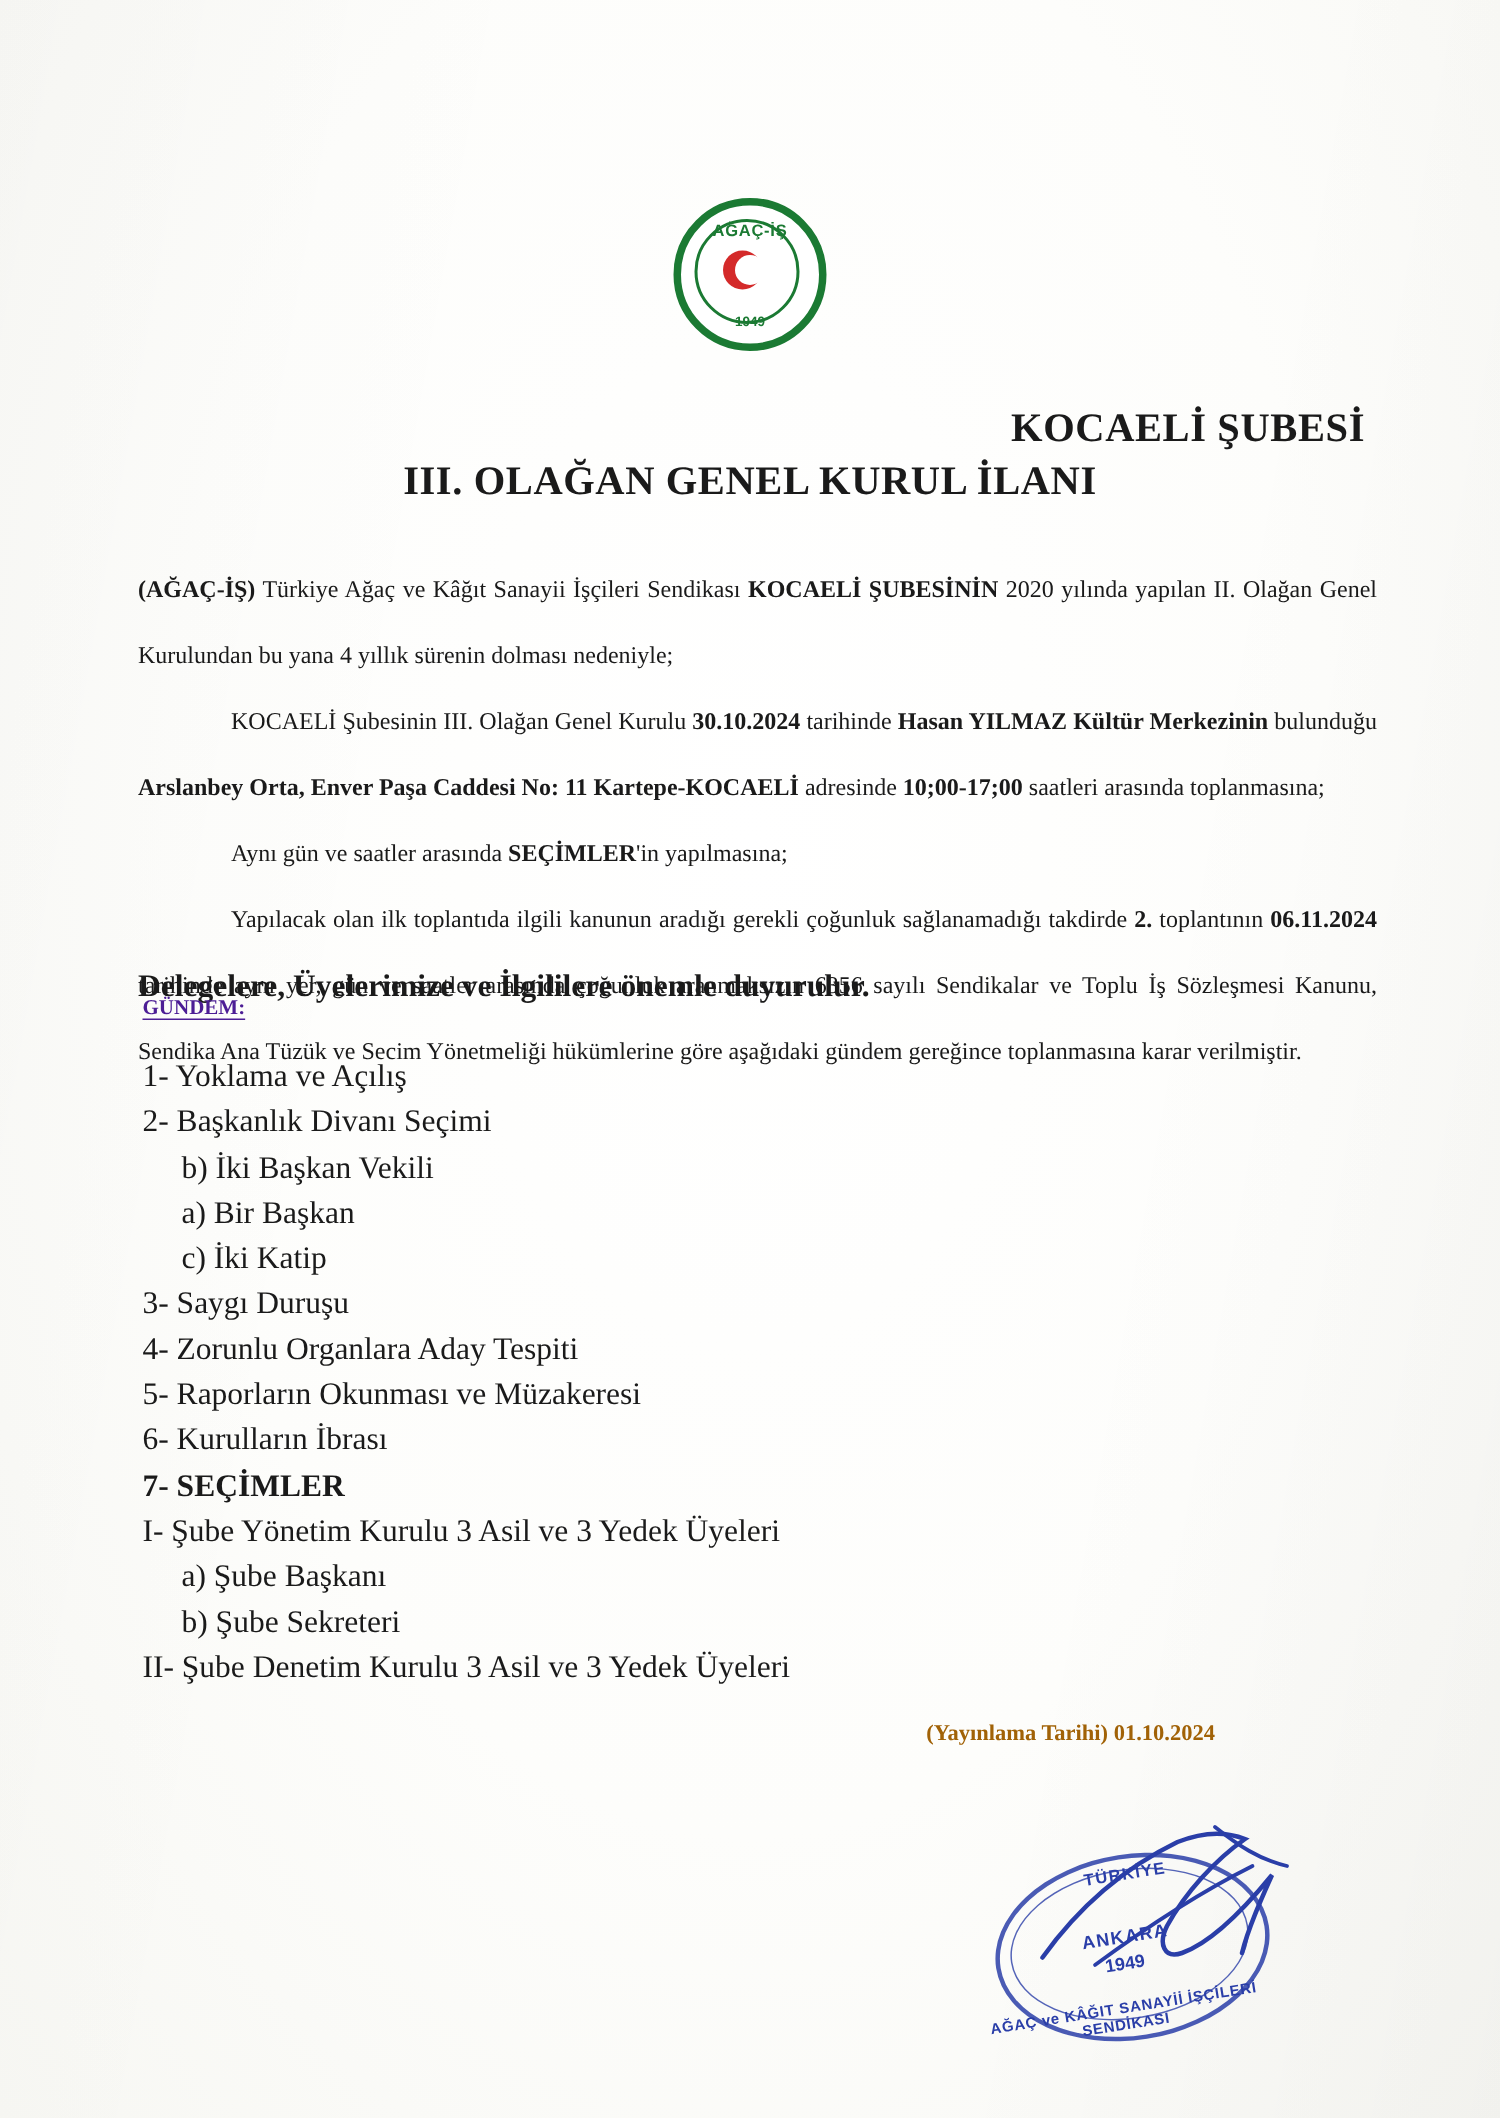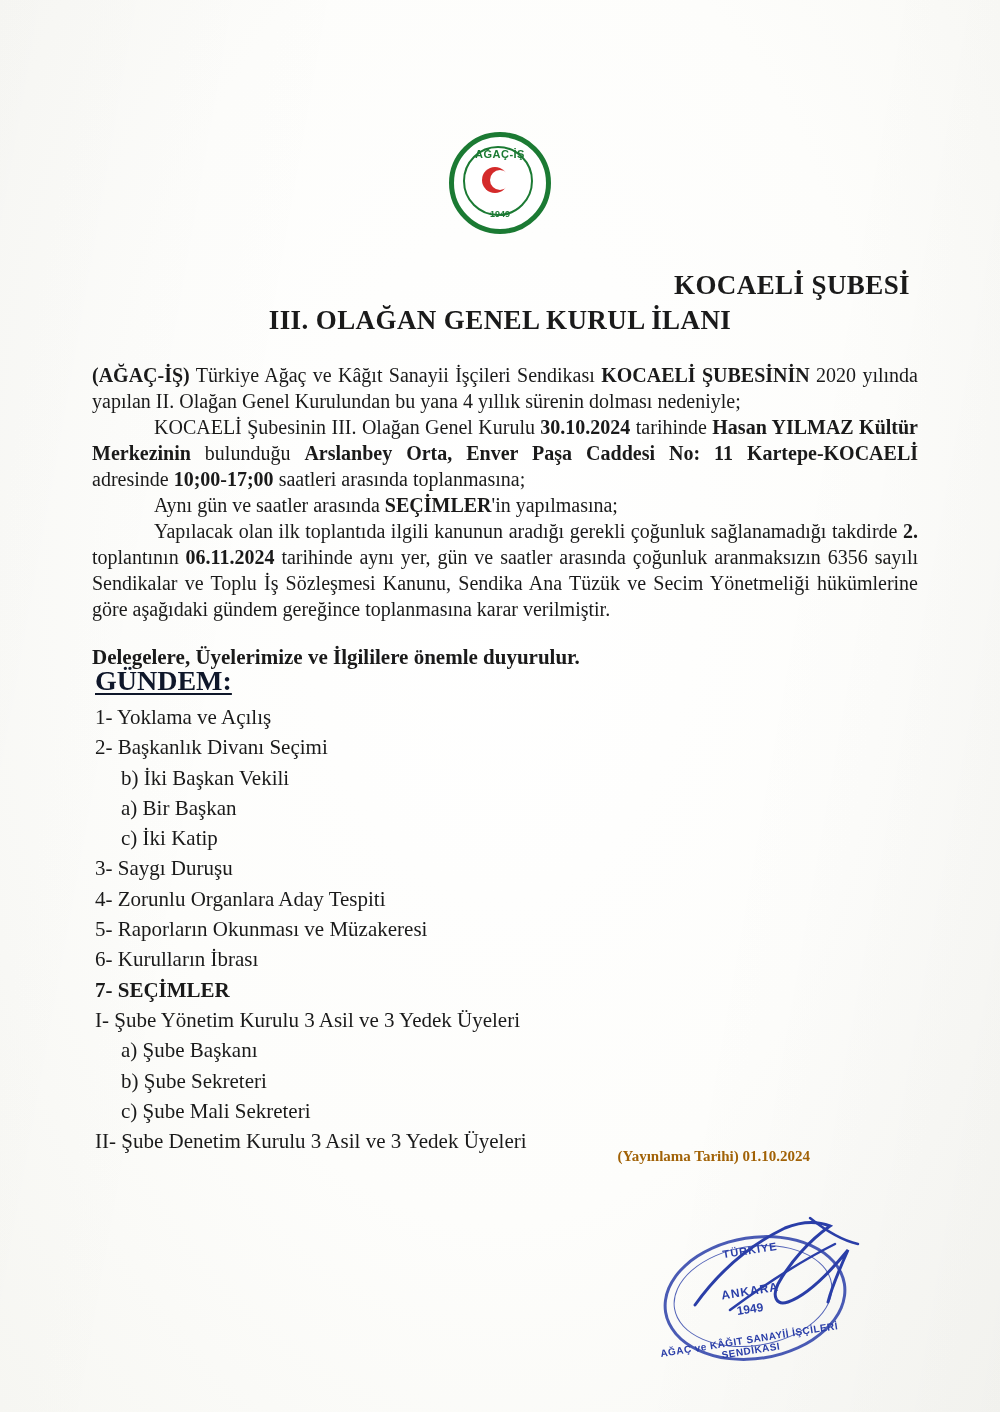--- a/index.html
+++ b/index.html
@@ -120,24 +120,24 @@
     font-size: 27px;
     font-weight: bold;
     letter-spacing: 0.4px;
     line-height: 36px;
   }
 
   
   .body-block {
     position: absolute;
     left: 92px;
-    top: 362px;
+    top: 372px;
     width: 826px;
-    font-size: 20px;
-    line-height: 26px;
+    font-size: 16px;
+    line-height: 44px;
     text-align: justify;
     text-justify: inter-word;
   }
   .body-block p {
     margin: 0;
   }
   .indent { text-indent: 62px; }
   .b { font-weight: bold; }
 
   .notice {
@@ -148,23 +148,23 @@
     text-align: left;
     font-size: 21px;
     font-weight: bold;
   }
 
   
   .agenda-title {
     position: absolute;
     left: 95px;
     top: 665px;
-    font-size: 28px;
-    font-weight: bold;
-    color: #0f172a;
+    font-size: 14px;
+    font-weight: bold;
+    color: #4c1d95;
     text-decoration: underline;
     text-underline-offset: 3px;
   }
   .agenda-list {
     position: absolute;
     left: 95px;
     top: 702px;
     width: 700px;
     font-size: 21px;
     line-height: 30.3px;
@@ -314,21 +314,20 @@
       <div class="row sub">a) Bir Başkan</div>
       <div class="row sub">c) İki Katip</div>
       <div class="row">3- Saygı Duruşu</div>
       <div class="row">4- Zorunlu Organlara Aday Tespiti</div>
       <div class="row">5- Raporların Okunması ve Müzakeresi</div>
       <div class="row">6- Kurulların İbrası</div>
       <div class="row bold">7- SEÇİMLER</div>
       <div class="row">I- Şube Yönetim Kurulu 3 Asil ve 3 Yedek Üyeleri</div>
       <div class="row sub">a) Şube Başkanı</div>
       <div class="row sub">b) Şube Sekreteri</div>
-      <div class="row sub">c) Şube Mali Sekreteri</div>
       <div class="row">II- Şube Denetim Kurulu 3 Asil ve 3 Yedek Üyeleri</div>
     </div>
 
   <div class="pubdate">(Yayınlama Tarihi) 01.10.2024</div>
 
   <div class="stamp">
     <div class="oval"></div>
     <div class="oval2"></div>
     <div class="s-top">TÜRKİYE</div>
     <div class="s-mid">ANKARA</div>

